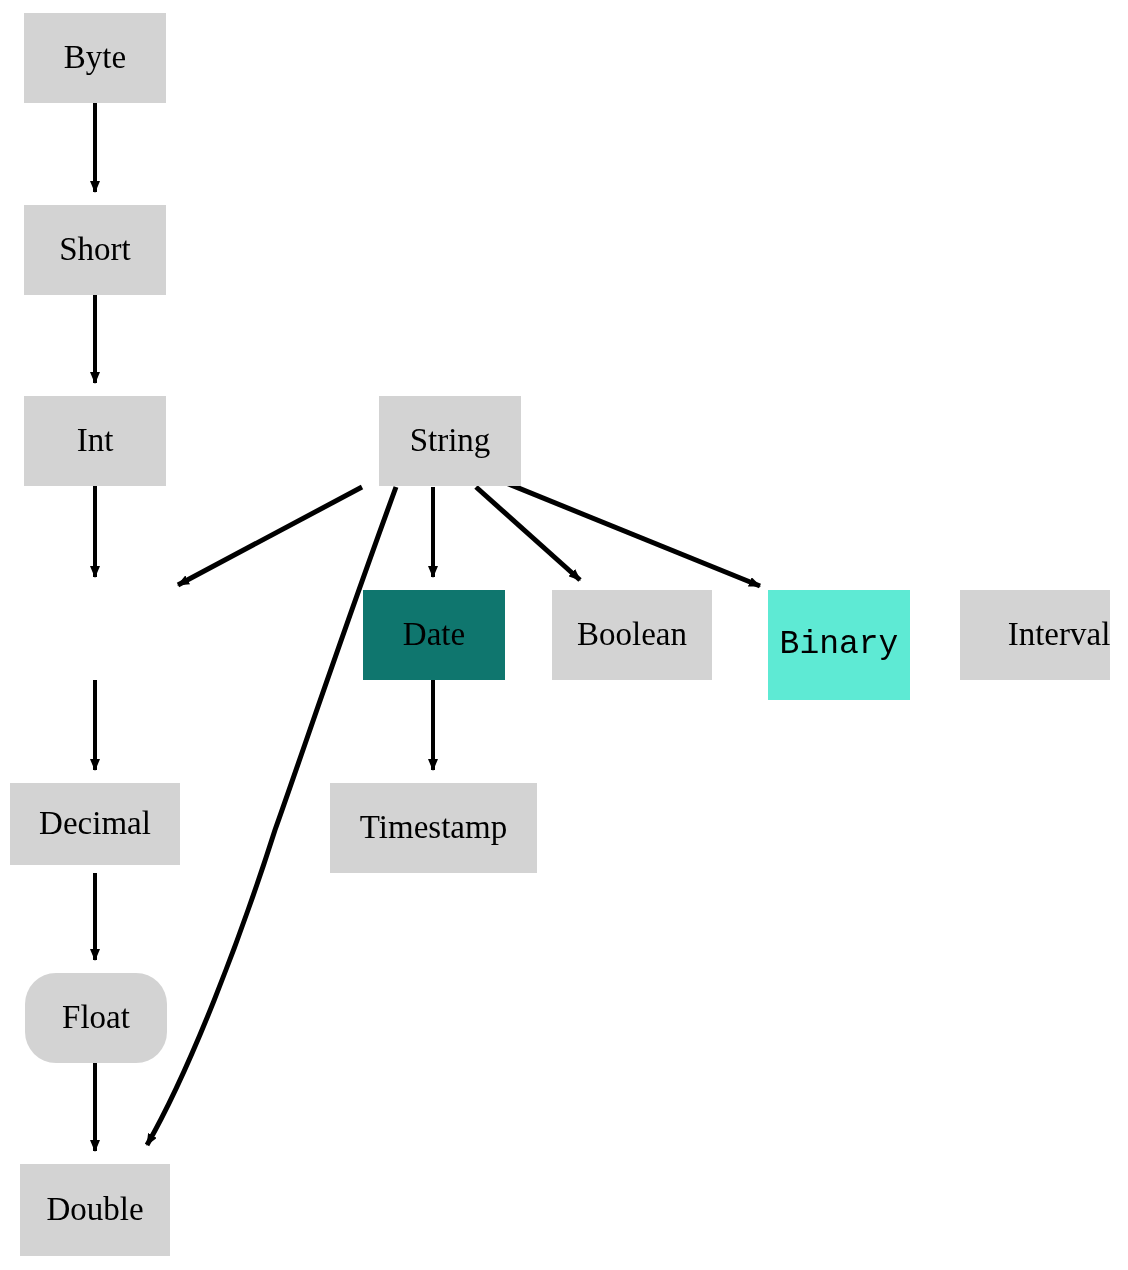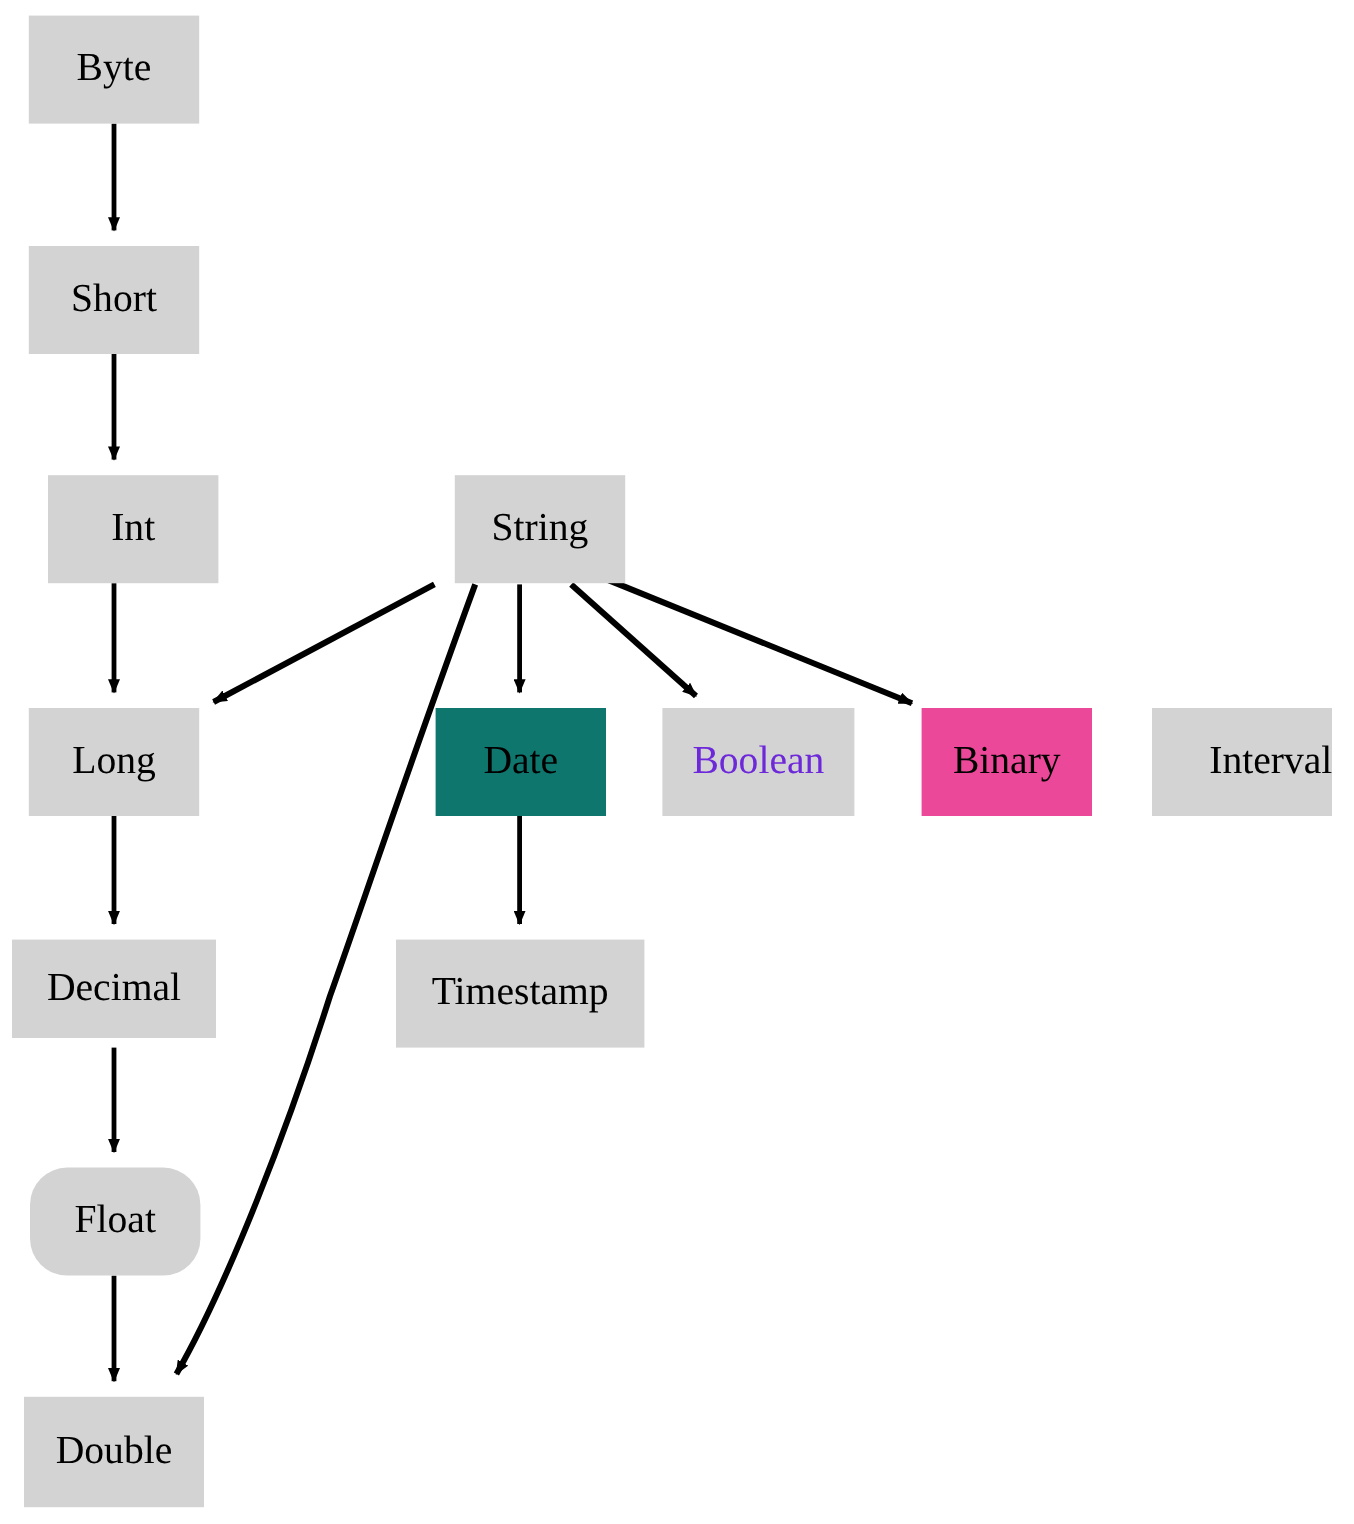--- a/index.html
+++ b/index.html
@@ -106,36 +106,33 @@
       <line x1="433" y1="680" x2="433" y2="770" stroke="#000000" stroke-width="4" marker-end="url(#arrowhead)"></line>
     </g>
   </svg>
 
   <div class="node" style="left: 24px; top: 13px; width: 142px; height: 90px; background: rgb(211, 211, 211); color: rgb(0, 0, 0);">
     <span class="node-label">Byte</span>
   </div>
   <div class="node" style="left: 24px; top: 205px; width: 142px; height: 90px; background: rgb(211, 211, 211); color: rgb(0, 0, 0);">
     <span class="node-label">Short</span>
   </div>
-  <div class="node" style="left: 40px; top: 396px; width: 142px; height: 90px; background: rgb(211, 211, 211); color: rgb(0, 0, 0);">
+  <div class="node" style="left: 24px; top: 396px; width: 142px; height: 90px; background: rgb(211, 211, 211); color: rgb(0, 0, 0);">
     <span class="node-label">Int</span>
   </div>
   <div class="node" style="left: 363px; top: 396px; width: 142px; height: 90px; background: rgb(211, 211, 211); color: rgb(0, 0, 0); margin-left: 16px;">
     <span class="node-label">String</span>
   </div>
-  <div class="node" style="left: 24px; top: 590px; width: 142px; height: 90px; background: rgb(211, 211, 211); color: rgb(0, 0, 0);">
-    <span class="node-label">Long</span>
-  </div>
   <div class="node" style="left: 363px; top: 590px; width: 142px; height: 90px; background: #0f766e; color: rgb(0, 0, 0);">
     <span class="node-label">Date</span>
   </div>
-  <div class="node" style="left: 552px; top: 590px; width: 160px; height: 90px; background: rgb(211, 211, 211); color: #6d28d9;">
+  <div class="node" style="left: 552px; top: 590px; width: 160px; height: 90px; background: rgb(211, 211, 211); color: #000000;">
     <span class="node-label">Boolean</span>
   </div>
-  <div class="node" style="left: 768px; top: 590px; width: 142px; height: 90px; background: #ec4899; color: rgb(0, 0, 0);">
+  <div class="node" style="left: 768px; top: 590px; width: 142px; height: 110px; background: #5eead4; color: rgb(0, 0, 0); font-family: Liberation Mono, monospace;">
     <span class="node-label">Binary</span>
   </div>
   <div class="node" style="left: 960px; top: 590px; width: 150px; height: 90px; background: rgb(211, 211, 211); color: rgb(0, 0, 0); padding-left: 48px;">
     <span class="node-label">Interval</span>
   </div>
   <div class="node" style="left: 10px; top: 783px; width: 170px; height: 82px; background: rgb(211, 211, 211); color: rgb(0, 0, 0);">
     <span class="node-label">Decimal</span>
   </div>
   <div class="node" style="left: 330px; top: 783px; width: 207px; height: 90px; background: rgb(211, 211, 211); color: rgb(0, 0, 0); font-family: Liberation Serif, serif;">
     <span class="node-label">Timestamp</span>

